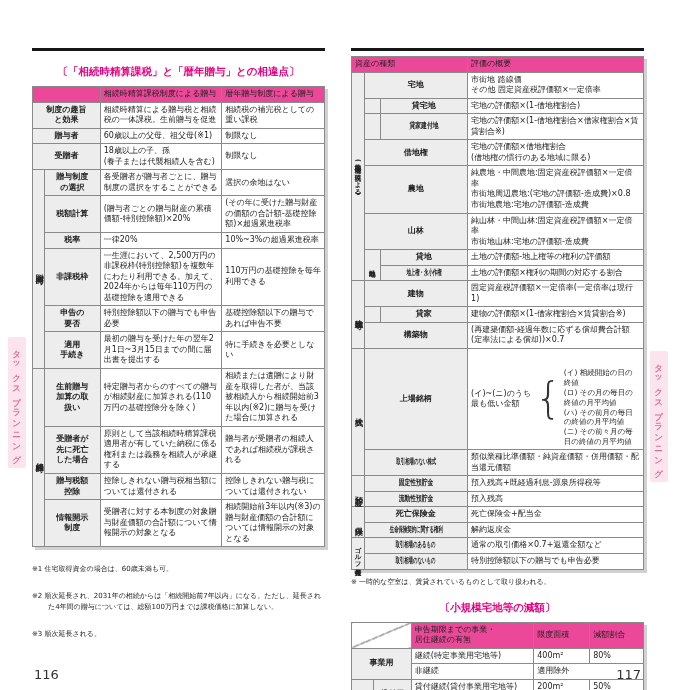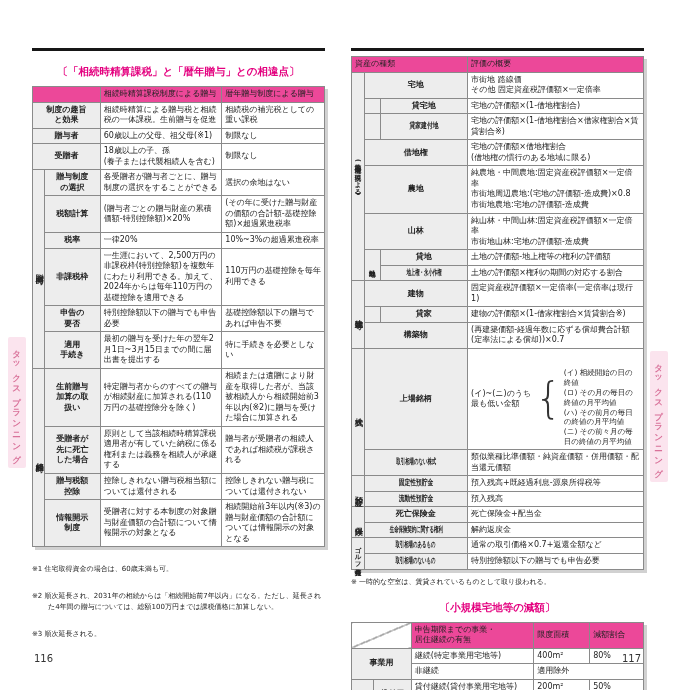--- a/index.html
+++ b/index.html
@@ -24,21 +24,21 @@
   .lbl { background:#ededed; font-weight:bold; text-align:center; }
   .grp { background:#ededed; font-weight:bold; text-align:center;
          writing-mode:vertical-rl; padding:1px 0; letter-spacing:1px; }
   .desc { text-align:left; background:#fff; }
   .ctr { text-align:left; }
   .preline { white-space:pre-line; }
   .sq  { display:inline-block; transform:scaleX(0.72); transform-origin:center; white-space:nowrap; }
   .sq2 { display:inline-block; transform:scaleX(0.55); transform-origin:center; white-space:nowrap; }
   .fn { font-size:7px; line-height:1.45; padding-left:16px; text-indent:-16px; margin-top:17px; }
   .fns { margin-top:7px; }
-  .page-num { position:absolute; bottom:26px; font-size:10px; color:#333;text-align:center; }
+  .page-num { position:absolute; bottom:8px; font-size:13px; color:#333;text-align:center; }
   .page-num.left { left:34px; } .page-num.right { right:34px; }
   .tab {
     position:absolute; writing-mode:vertical-rl; letter-spacing:2px;
     font-size:8.5px; font-weight:bold; color:#d9729a;
     background:#fbe4ee; padding:7px 3px; border-radius:2px;
   }
   .tab.left { left:8px; top:337px; } .tab.right { right:7px; top:351px; }
   .listed { display:flex; align-items:center; gap:2px; }
   .listed-left { flex:0 0 62px; }
   .brace { font-size:42px; font-weight:200; line-height:0.9; color:#333;

